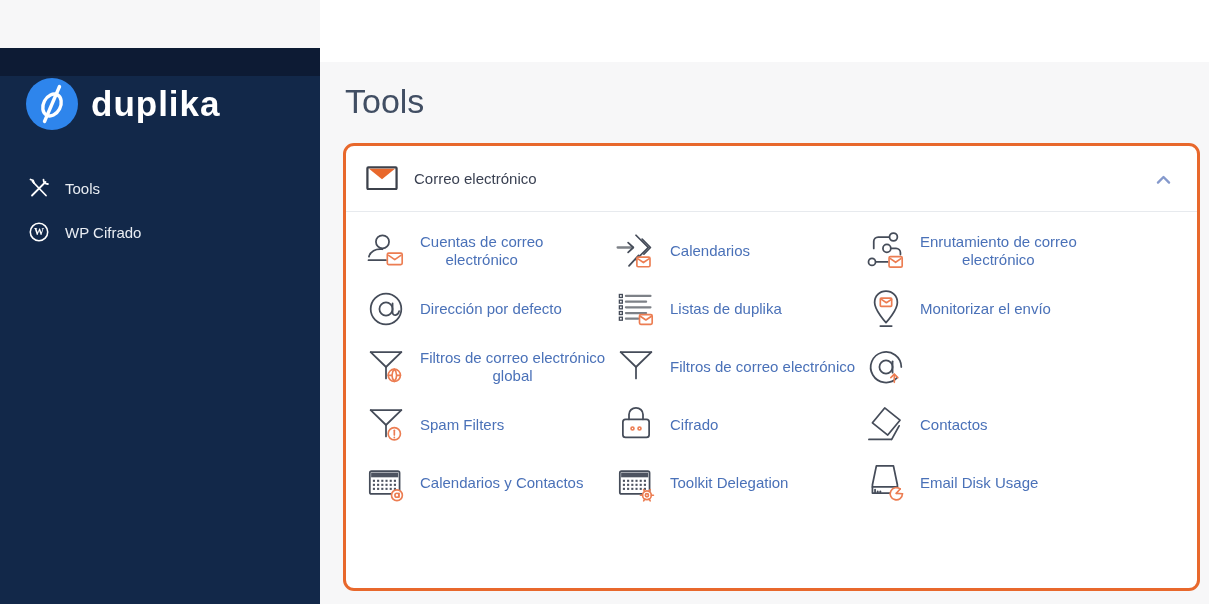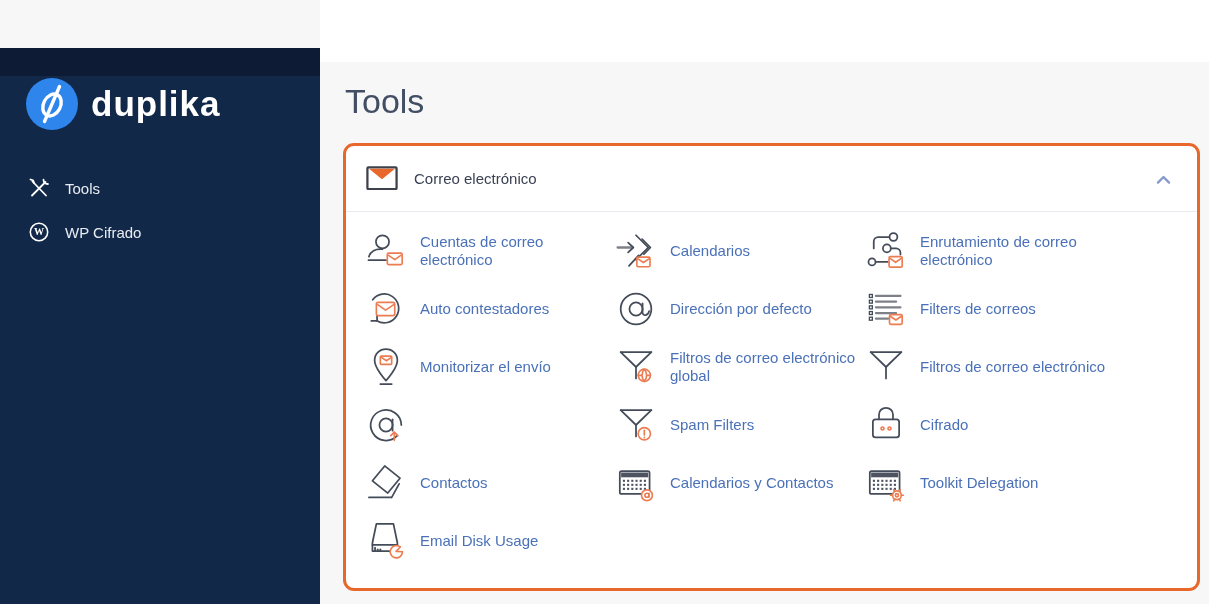--- a/index.html
+++ b/index.html
@@ -28,21 +28,21 @@
   }
   .card-header{
     height:66px;display:flex;align-items:center;padding:0 20px;
     border-bottom:1px solid #e7eaee;cursor:pointer;box-sizing:border-box;
   }
   .env-icon{width:32px;height:25px;flex:none;display:block;}
   .card-title{margin-left:16px;font-size:15px;color:#3a4152;}
   .collapse-btn{margin-left:auto;background:none;border:none;padding:4px;cursor:pointer;display:flex;}
   .collapse-btn svg{width:19px;height:16px;display:block;}
   
-  .tools-grid{display:grid;grid-template-columns:250px 250px 250px;padding:10px 0 0 19px;}
+  .tools-grid{display:grid;grid-template-columns:250px 250px 250px;padding:10px 0 0 19px;text-align:center;}
   .tool{display:flex;align-items:center;height:58px;}
   .tool-icon{width:42px;height:42px;flex:none;display:block;margin-right:13px;}
   .tool-icon svg{width:42px;height:42px;display:block;}
   .tool-label{
     font-size:15px;line-height:1.22;color:#4a71b8;text-decoration:none;
     white-space:pre-line;max-width:196px;cursor:pointer;
   }
   
   .tool-icon .d{stroke:#454c59;fill:none;stroke-width:2;stroke-linecap:round;stroke-linejoin:round;}
   .tool-icon .ds{stroke:#454c59;fill:none;stroke-width:1.5;}
@@ -167,35 +167,20 @@
                 <g class="o wf">
                   <rect x="27.5" y="30.5" width="15" height="12" rx="1.5"></rect>
                   <path d="M29 32.7l6 4.2 6-4.2"></path>
                 </g>
               </svg>
             </span>
     <a class="tool-label" href="#">Enrutamiento de correo
 electrónico</a>
   </div>
 
-  <div class="tool">
-    <span class="tool-icon">
-              <svg viewBox="0 0 48 48">
-                <g class="d">
-                  <path d="M13.5 37.5A16.5 16.5 0 1 0 8.8 13.5"></path>
-                  <path d="M13.8 31.2v6.5H7.2"></path>
-                </g>
-                <g class="o wf">
-                  <rect x="13" y="16.5" width="21" height="15" rx="2"></rect>
-                  <path d="M14.5 19l9 6.3L32.8 19"></path>
-                </g>
-              </svg>
-            </span>
-    <a class="tool-label" href="#">Auto contestadores</a>
-  </div>
 
   <div class="tool">
     <span class="tool-icon">
               <svg viewBox="0 0 48 48">
                 <g class="d">
                   <circle cx="24" cy="24" r="17.5"></circle>
                   <circle cx="24" cy="24" r="7.5"></circle>
                   <path d="M31.5 17.5v10.5c0 4.5 6.5 4 7.5-1.5"></path>
                 </g>
               </svg>
@@ -219,21 +204,21 @@
                   <path d="M12.5 22.1h28"></path>
                   <path d="M12.5 28.6h23"></path>
                   <path d="M12.5 35.1h14"></path>
                 </g>
                 <g class="o wf">
                   <rect x="28" y="30.5" width="14.5" height="11" rx="1.5"></rect>
                   <path d="M29.3 32.5l6 4 6-4"></path>
                 </g>
               </svg>
             </span>
-    <a class="tool-label" href="#">Filters de correos</a>
+    <a class="tool-label" href="#">Listas de duplika</a>
   </div>
 
   <div class="tool">
     <span class="tool-icon">
               <svg viewBox="0 0 48 48">
                 <g class="d">
                   <path d="M24 3.5c-7.5 0-13 5.5-13 13 0 9 13 23 13 23s13-14 13-23c0-7.5-5.5-13-13-13z"></path>
                   <path d="M17.5 43.5h13"></path>
                 </g>
                 <g class="o">

